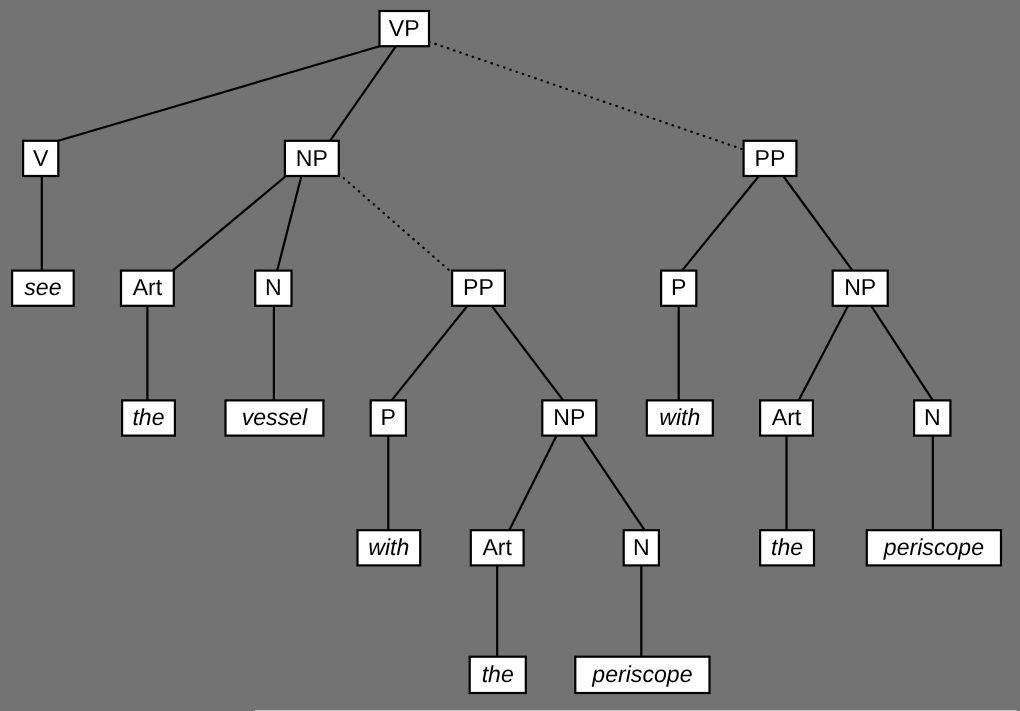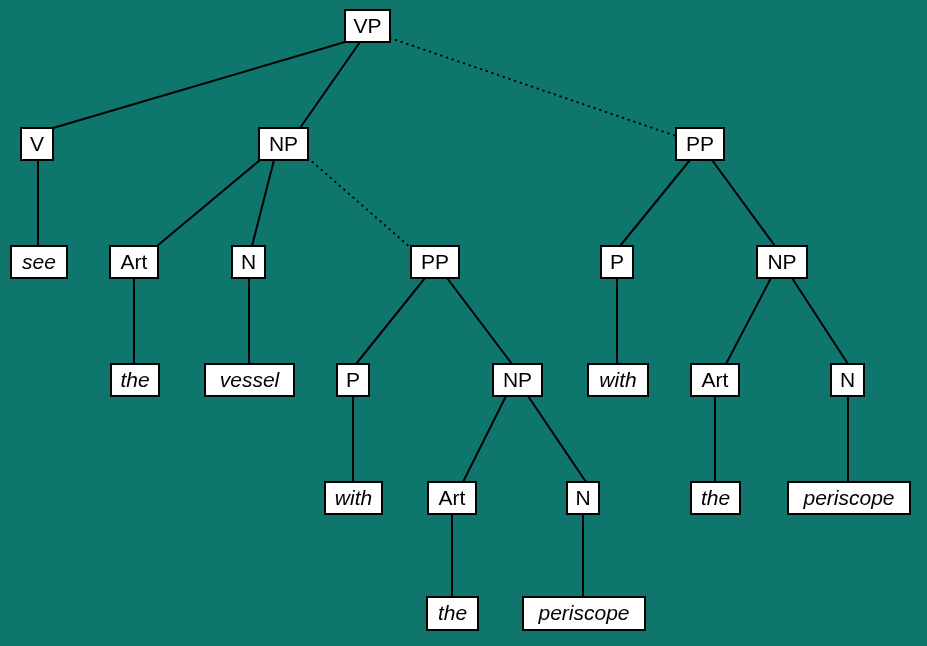--- a/index.html
+++ b/index.html
@@ -7,21 +7,21 @@
     padding: 0;
     background: #ffffff;
   }
   body {
     font-family: "Liberation Sans", sans-serif;
   }
   #tree-figure {
     position: relative;
     width: 927px;
     height: 646px;
-    background: #0f766e;
+    background: #737373;
     overflow: hidden;
   }
   #tree-svg {
     position: absolute;
     left: 0;
     top: 0;
     width: 927px;
     height: 646px;
   }
   .edge-solid {

